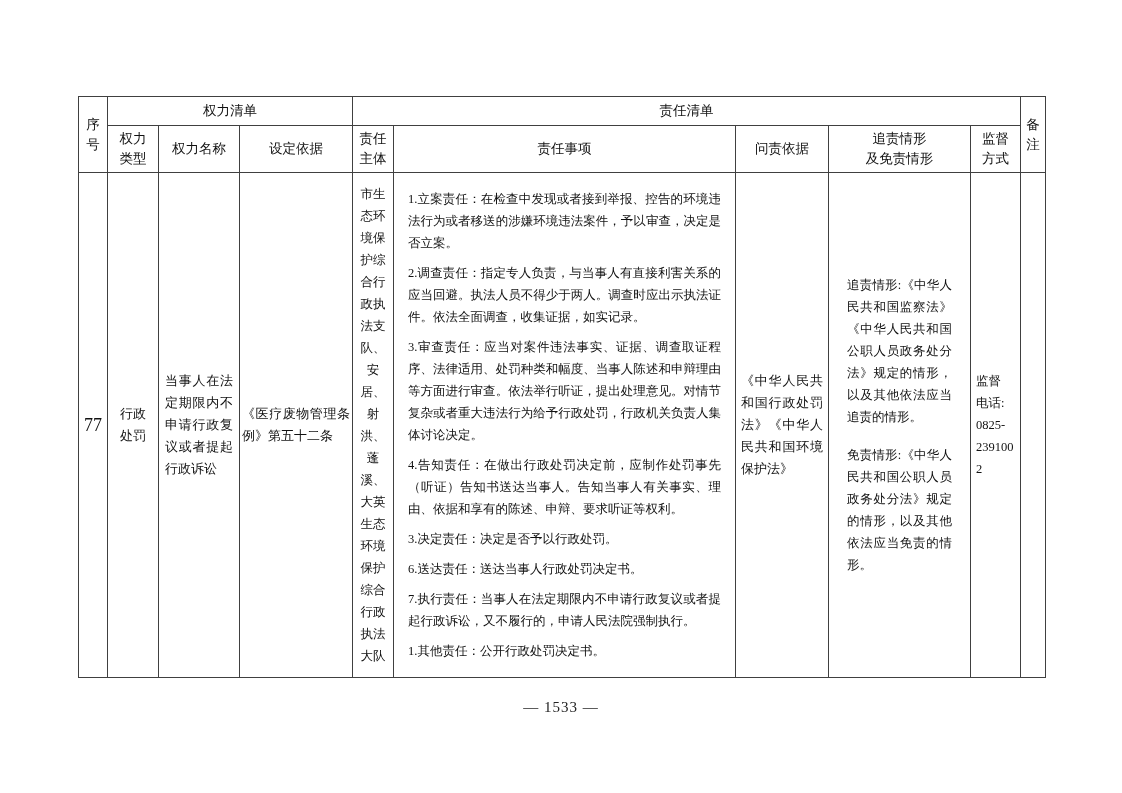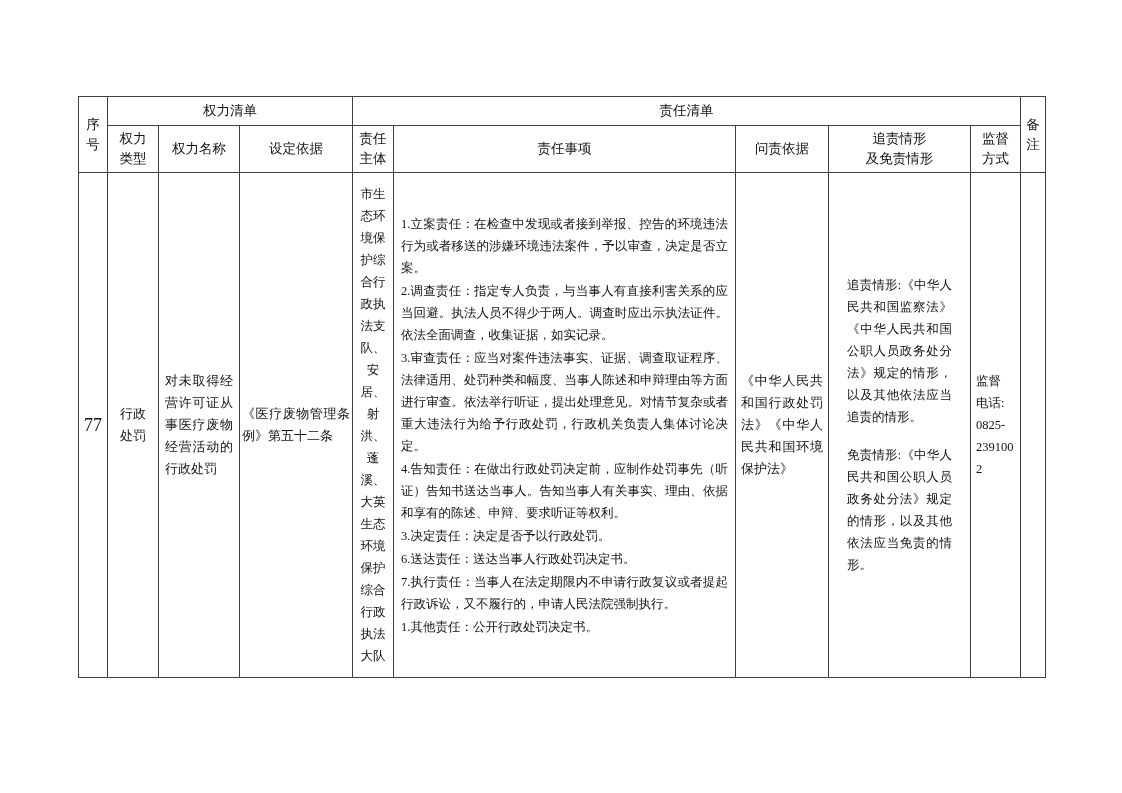--- a/index.html
+++ b/index.html
@@ -13,21 +13,21 @@
   tr.h1{height:29px}
   tr.h2{height:47px}
   tr.body-row{height:505px}
   .pre{white-space:pre-line}
   td.c-serial{font-size:18px}
   td.c-ptype{padding:0 10px}
   td.c-pname{text-align:justify;padding:0 6px}
   td.c-basis{text-align:justify;padding:8px 2px}
   td.c-subject{padding:6px;font-size:12.5px}
   td.c-items{text-align:left;padding:0 6px;font-size:12.5px}
-  td.c-items p{margin:1px;text-align:justify}
+  td.c-items p{margin:8px;text-align:justify}
   td.c-abasis{text-align:justify;padding:0 5px}
   td.c-pursuit{text-align:left;padding:0 2px;font-size:12.5px}
   td.c-pursuit p{margin:16px;text-align:justify}
   td.c-superv{text-align:left;padding:0 3px 0 5px;font-size:12.5px}
   .page-number{position:absolute;left:0;right:0;top:699px;text-align:center;
         font-size:15px;letter-spacing:1px;color:#222}
 </style>
 </head>
 <body>
 
@@ -67,21 +67,21 @@
         <th class="pre">追责情形
 及免责情形</th>
         <th class="pre">监督
 方式</th>
       </tr>
     </thead>
     <tbody>
       <tr class="body-row">
         <td class="c-serial">77</td>
         <td class="c-ptype">行政处罚</td>
-        <td class="c-pname">对未取得经营许可证从事医疗废物经营活动的行政处罚</td>
+        <td class="c-pname">当事人在法定期限内不申请行政复议或者提起行政诉讼</td>
         <td class="c-basis">《医疗废物管理条例》第五十二条</td>
         <td class="c-subject">市生态环境保护综合行政执法支队、安居、射洪、蓬溪、大英生态环境保护综合行政执法大队</td>
         <td class="c-items">
           <div>
               <p>1.立案责任：在检查中发现或者接到举报、控告的环境违法行为或者移送的涉嫌环境违法案件，予以审查，决定是否立案。</p>
               <p>2.调查责任：指定专人负责，与当事人有直接利害关系的应当回避。执法人员不得少于两人。调查时应出示执法证件。依法全面调查，收集证据，如实记录。</p>
               <p>3.审查责任：应当对案件违法事实、证据、调查取证程序、法律适用、处罚种类和幅度、当事人陈述和申辩理由等方面进行审查。依法举行听证，提出处理意见。对情节复杂或者重大违法行为给予行政处罚，行政机关负责人集体讨论决定。</p>
               <p>4.告知责任：在做出行政处罚决定前，应制作处罚事先（听证）告知书送达当事人。告知当事人有关事实、理由、依据和享有的陈述、申辩、要求听证等权利。</p>
               <p>3.决定责任：决定是否予以行政处罚。</p>
               <p>6.送达责任：送达当事人行政处罚决定书。</p>
@@ -96,14 +96,15 @@
         </td>
         <td class="c-superv pre">监督
 电话:
 0825-
 2391002</td>
         <td class="c-remark"></td>
       </tr>
     </tbody>
   </table>
 
+  <div class="page-number">— 1533 —</div>
 
 </div>
 
 </body></html>

